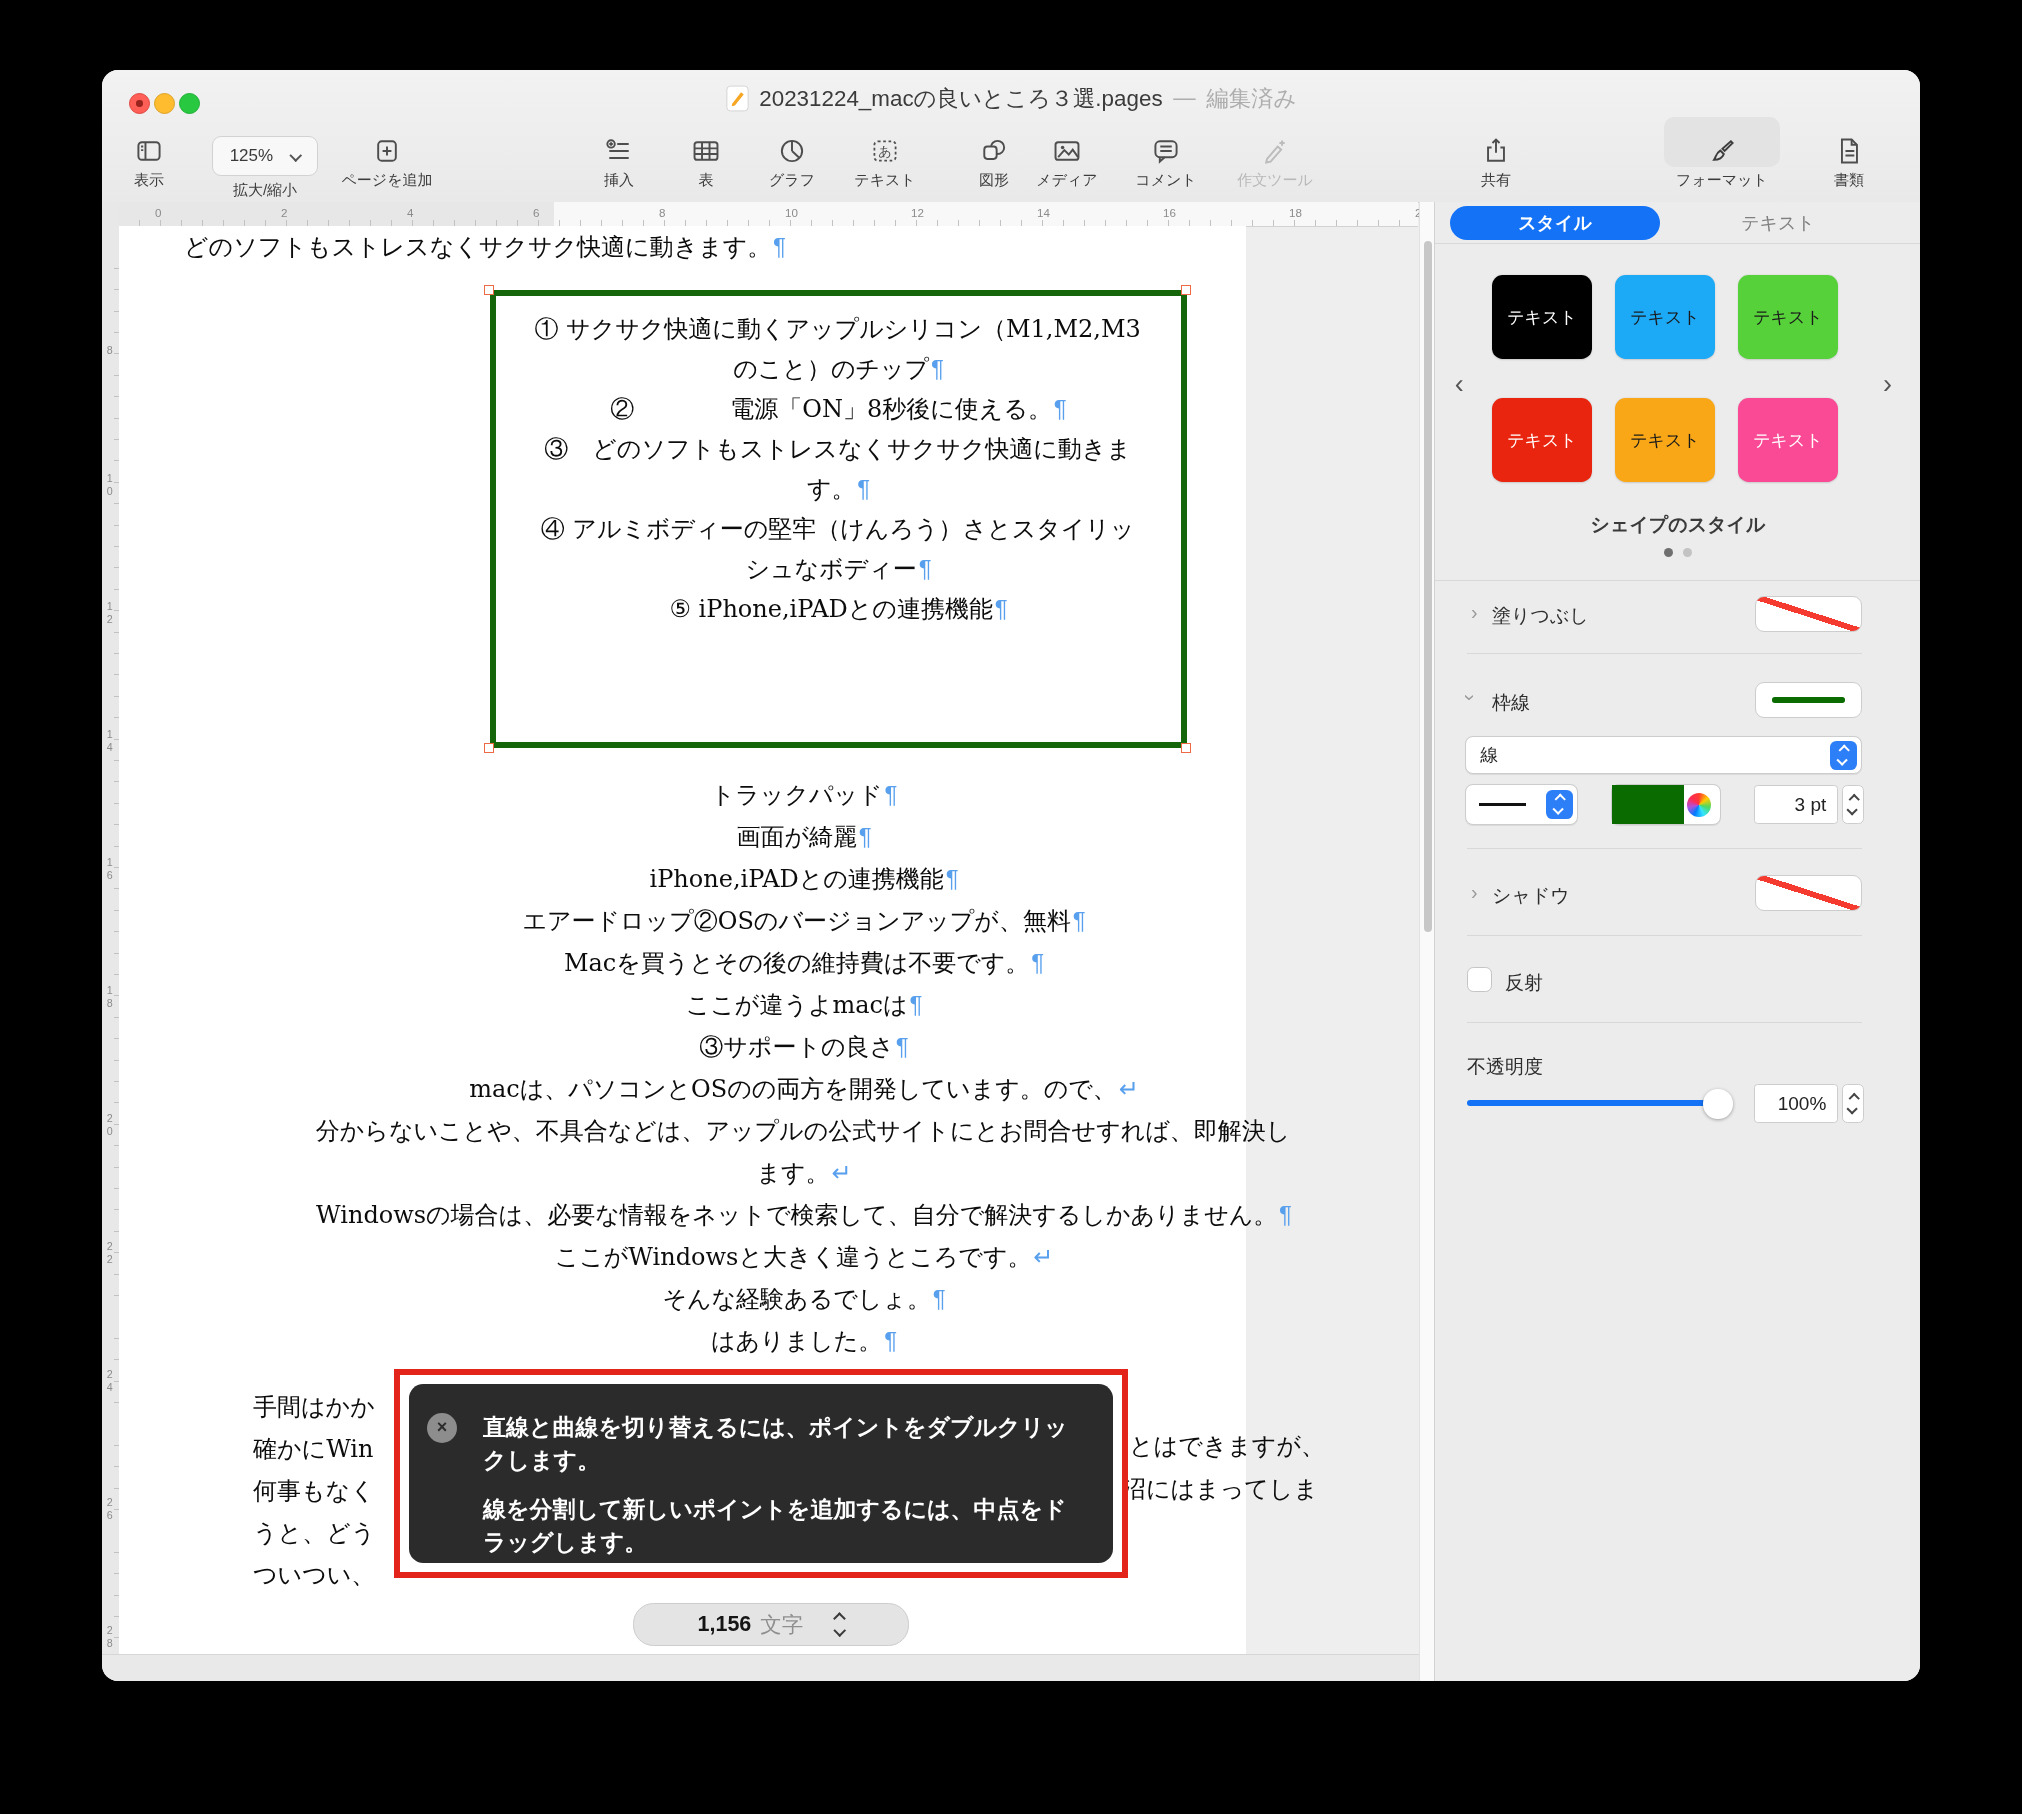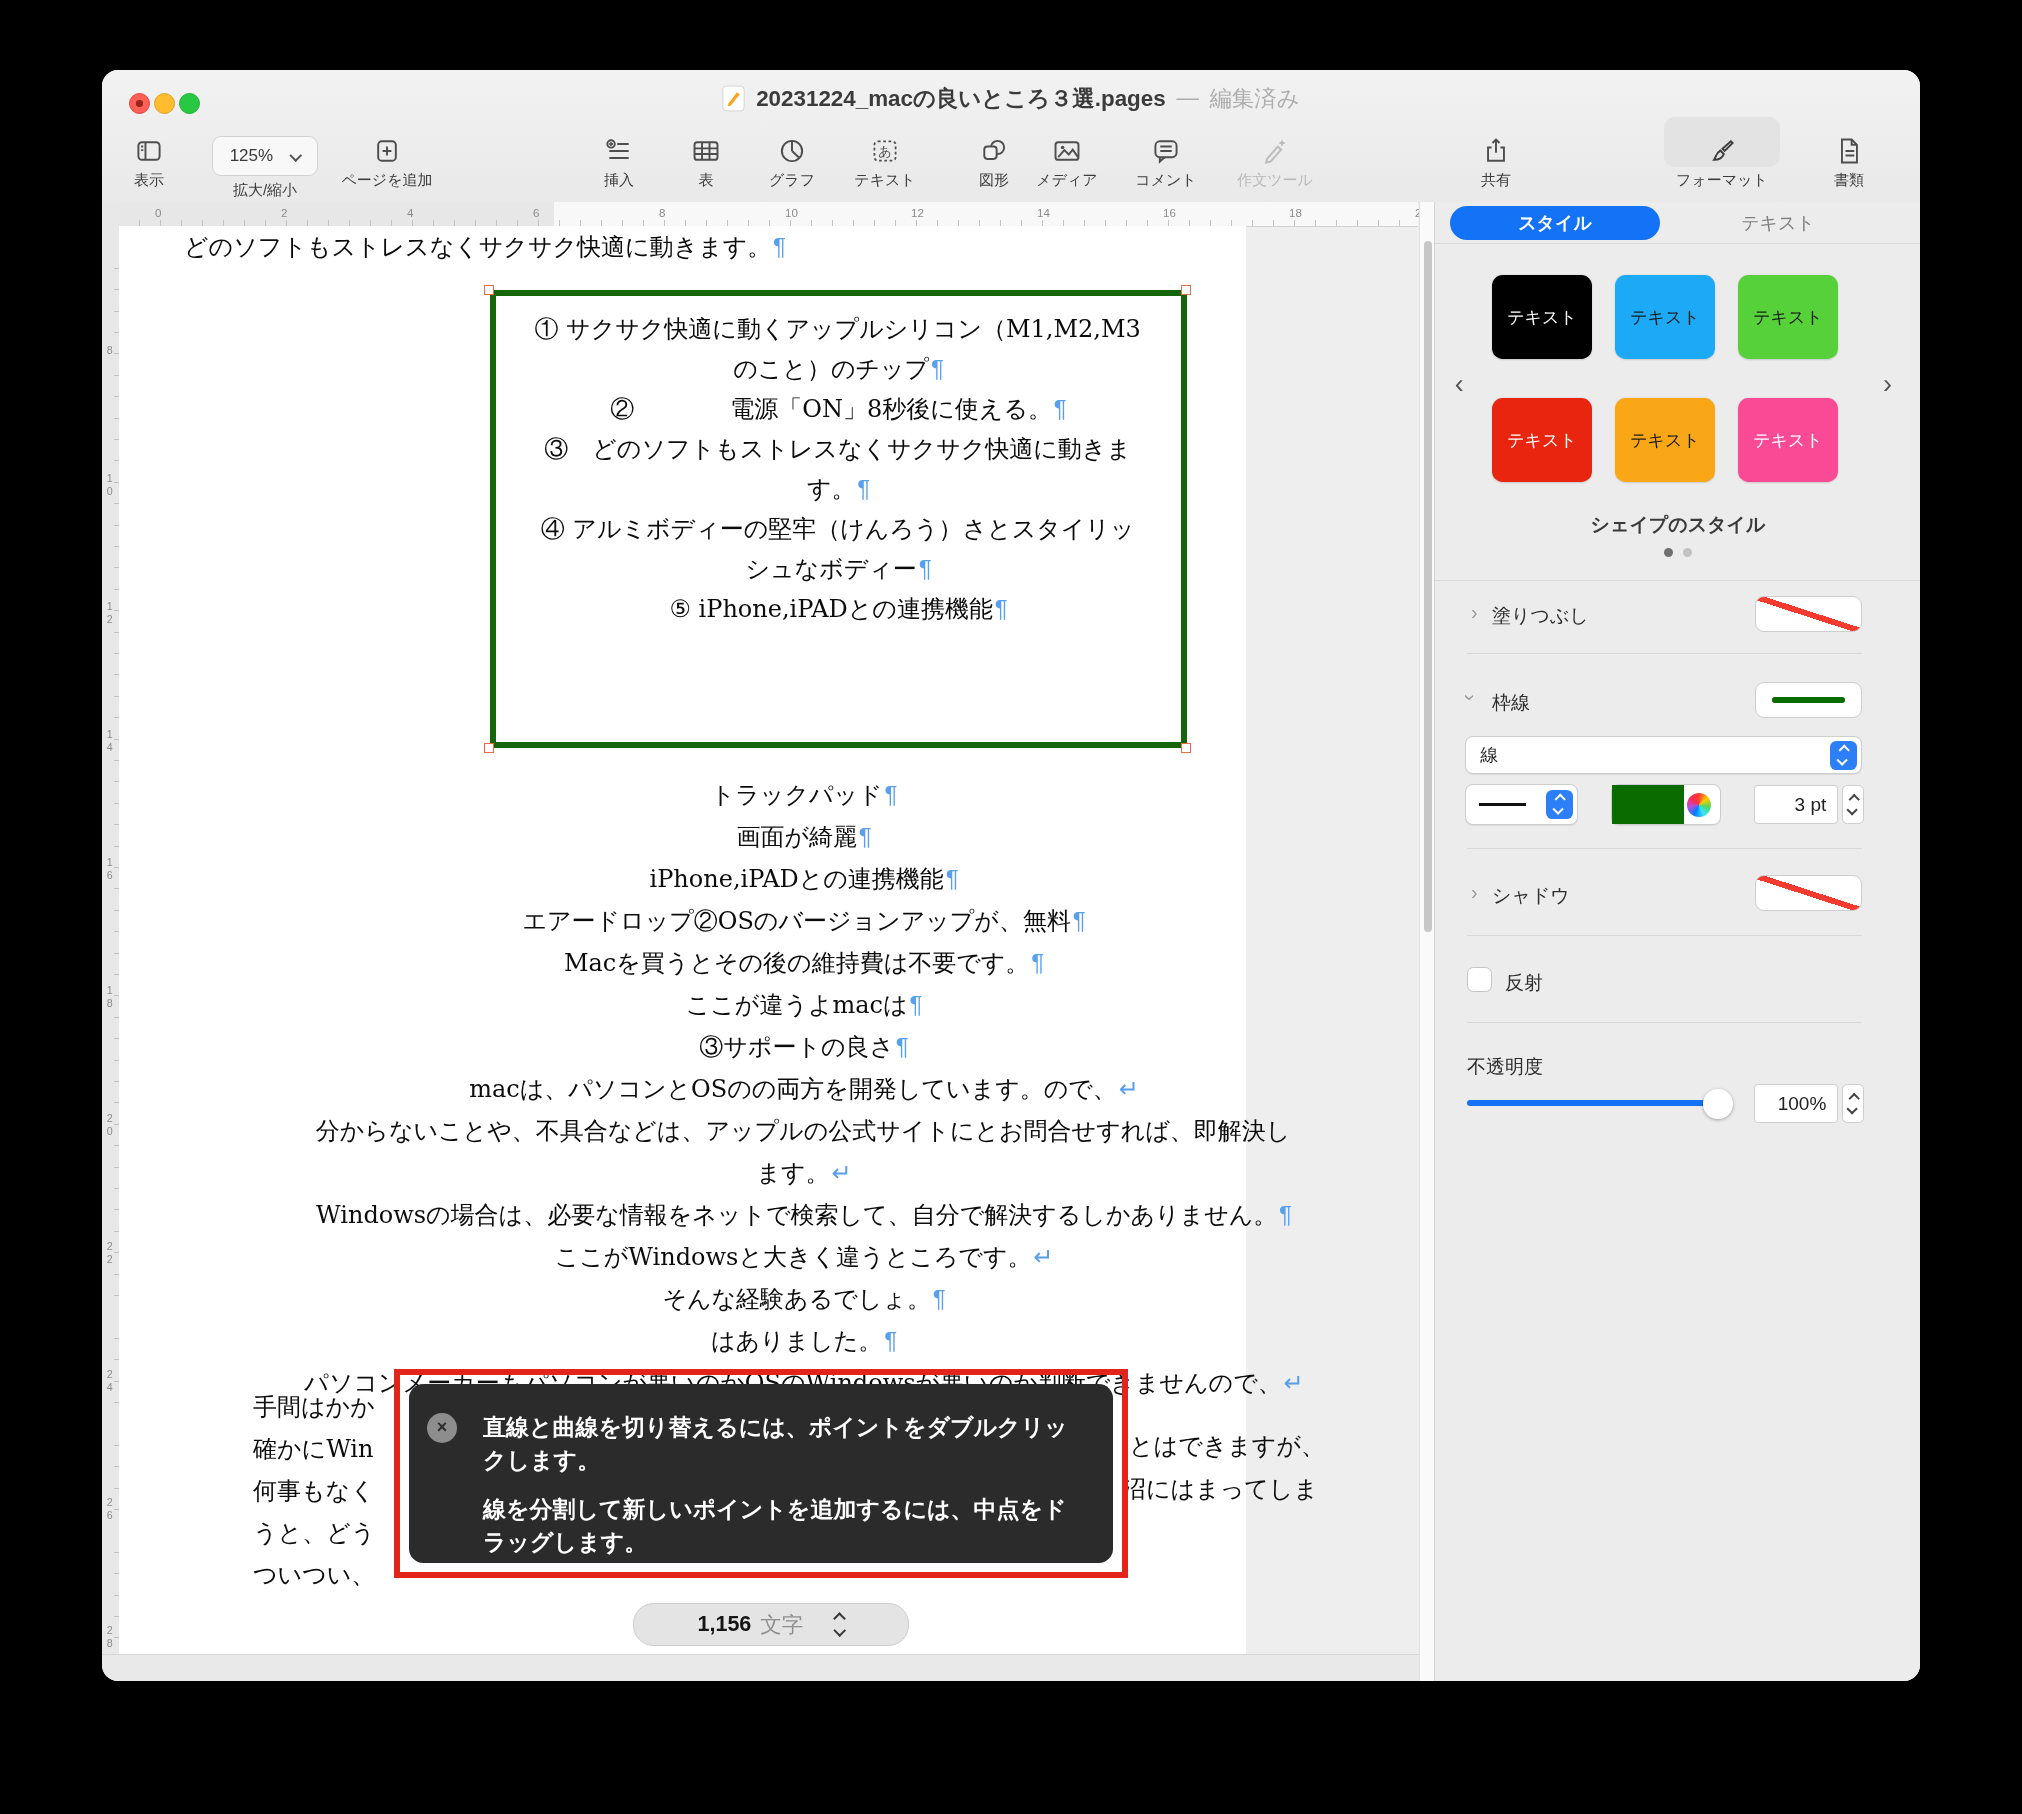--- a/index.html
+++ b/index.html
@@ -9,21 +9,21 @@
           overflow:hidden;background:#edeeed;box-shadow:0 27px 81px rgba(0,0,0,.6);}
   
   .chrome{position:absolute;left:0;top:0;right:0;height:132px;
           background:linear-gradient(#f1f2f1,#e8e9e8);border-bottom:0.9px solid #cfcfcf;}
   .light{position:absolute;top:23px;width:19px;height:19px;border-radius:50%;}
   .light.red{left:27px;background:#ff5f57;border:0.9px solid #e0443e;}
   .light.red::after{content:"";position:absolute;left:6.3px;top:6.3px;width:6.3px;height:6.3px;border-radius:50%;background:#99231d;}
   .light.yellow{left:52px;background:#febc2e;border:0.9px solid #dea123;}
   .light.green{left:77px;background:#28c840;border:0.9px solid #1eaf34;}
   .titlegroup{position:absolute;left:0;right:0;top:0;height:56px;display:flex;align-items:center;justify-content:center;gap:10.7px;}
-  .title{font-size:22.4px;font-weight:bold;color:#3b3b3b;}
+  .title{font-size:22.4px;font-weight:normal;color:#3b3b3b;}
   .titledim{font-size:22.4px;color:#aeaeae;}
   .tbtn{position:absolute;top:66px;transform:translateX(-50%);display:flex;flex-direction:column;align-items:center;width:134px;}
   .tbtn .lbl{font-size:15px;color:#3c3c3c;margin-top:4.5px;white-space:nowrap;}
   .tbtn.dim .lbl{color:#b9b9b9;}
   .tbtn svg{display:block;}
   .zoombox{width:104px;height:38px;border:0.9px solid #d2d2d2;border-radius:9px;background:#f7f8f7;
            display:flex;align-items:center;justify-content:center;gap:18px;font-size:17px;color:#3a3a3a;}
   .fmt-hl{position:absolute;left:1562px;top:47px;width:116px;height:50px;border-radius:10.7px;background:#e2e3e2;}
   .cu,.cd{width:7.2px;height:7.2px;border:solid #555;border-width:2.1px 2.1px 0 0;display:inline-block;}
   .cu{transform:rotate(-45deg);} .cd{transform:rotate(135deg);}
@@ -345,21 +345,20 @@
         <div class="bline" style="--i: 9;"><span style="--i: 9;">ます。</span><span class="mk" style="--i: 9;">↵</span></div>
 
         <div class="bline" style="--i: 11;"><span style="--i: 11;">Windowsの場合は、必要な情報をネットで検索して、自分で解決するしかありません。</span><span class="mk" style="--i: 11;">¶</span></div>
 
         <div class="bline" style="--i: 10;"><span style="--i: 10;">ここがWindowsと大きく違うところです。</span><span class="mk" style="--i: 10;">↵</span></div>
 
         <div class="bline" style="--i: 12;"><span style="--i: 12;">そんな経験あるでしょ。</span><span class="mk" style="--i: 12;">¶</span></div>
 
         <div class="bline" style="--i: 13;"><span style="--i: 13;">はありました。</span><span class="mk" style="--i: 13;">¶</span></div>
 
-        <div class="bline" style="--i: 14;"><span style="--i: 14;">パソコンメーカーもパソコンが悪いのかOSのWindowsが悪いのか判断できませんので、</span><span class="mk" style="--i: 14;">↵</span></div>
       </div>
 
     <div>
 
     <div class="lfrag" style="--i: 0;">手間はかか</div>
         <div class="lfrag" style="--i: 1;">確かにWin</div>
         <div class="lfrag" style="--i: 2;">何事もなく</div>
         <div class="lfrag" style="--i: 3;">うと、どう</div>
         <div class="lfrag" style="--i: 4;">ついつい、</div>
       </div>

